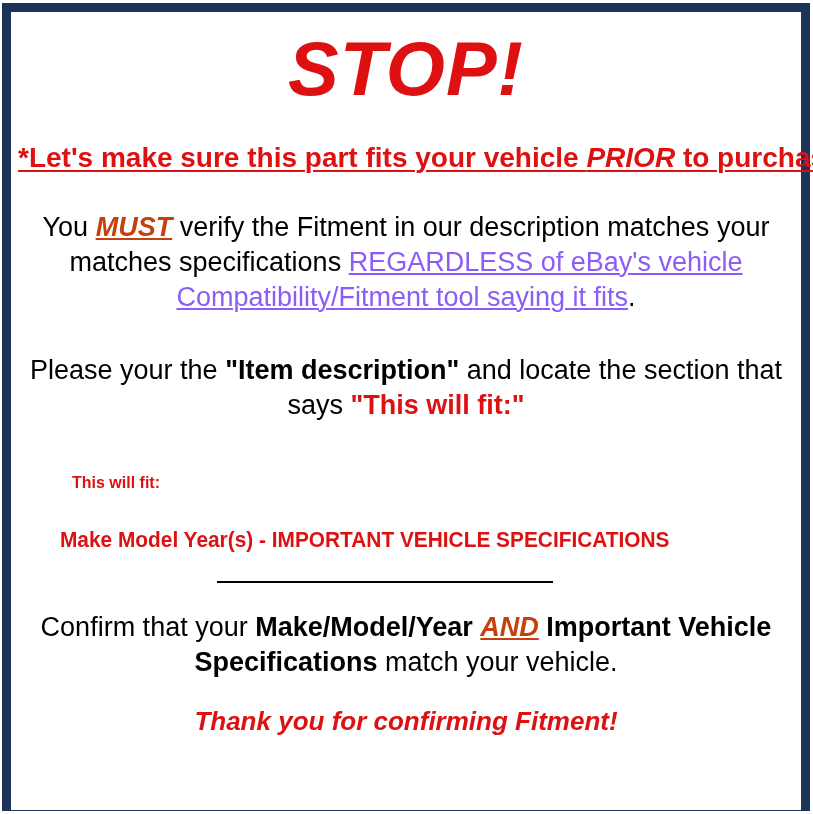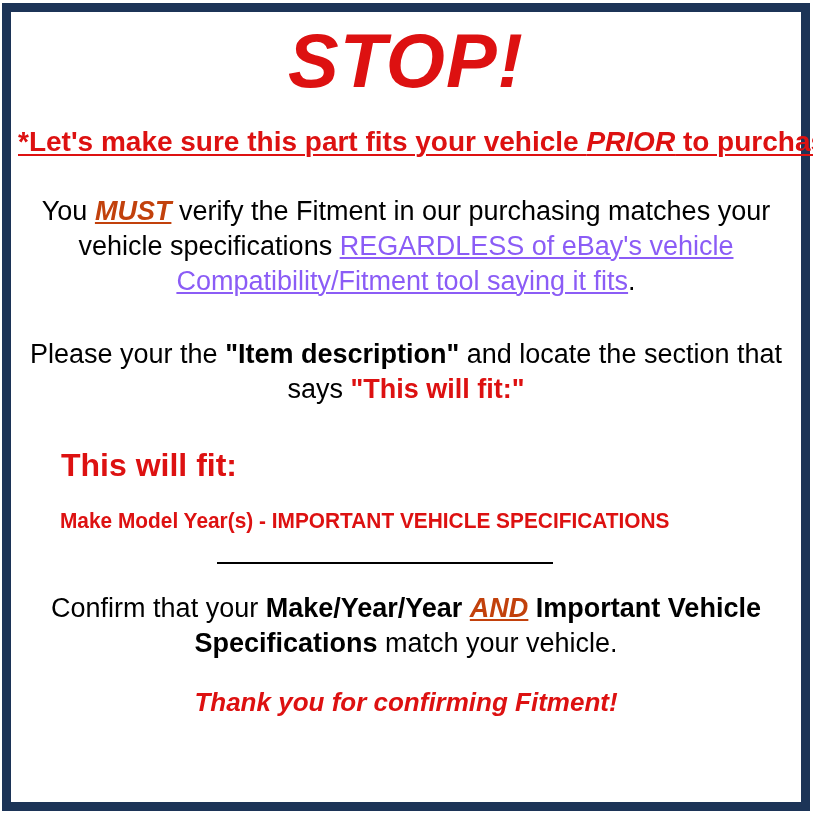--- a/index.html
+++ b/index.html
@@ -41,21 +41,21 @@
 
   
   #stop-title {
     text-align: center;
     color: #dd1111;
     font-weight: bold;
     font-style: italic;
     font-size: 76px;
     line-height: 1;
     letter-spacing: 1px;
-    margin: 0;
+    margin: 8px;
     padding-top: 11px;
     white-space: nowrap;
   }
 
   
   #subtitle {
     text-align: center;
     color: #dd1111;
     font-weight: bold;
     font-size: 28px;
@@ -113,23 +113,23 @@
     font-style: italic;
     font-weight: normal;
     text-decoration: underline;
     text-underline-offset: 2px;
     text-decoration-thickness: 2px;
     margin: 0;
     display: inline-block;
   }
   #example-fitline {
     color: #dd1111;
-    font-size: 32px;
+    font-size: 16px;
     font-weight: bold;
-    margin: 1px;
+    margin: 12px;
     padding-top: 3px;
   }
   #example-spec {
     color: #dd1111;
     font-size: 21.5px;
     font-weight: bold;
     margin: 0;
     padding-top: 24px;
     white-space: nowrap;
     transform: scaleX(0.97);
@@ -167,33 +167,33 @@
 <body>
 
 <div id="notice-frame">
   <div id="notice-border">
     <div id="notice-body">
 
       <h1 id="stop-title">STOP!</h1>
 
       <p id="subtitle"><span>*Let's make sure this part fits your vehicle </span><span class="ital">PRIOR</span><span> to purchasing*</span></p>
 
-      <p id="para-must" class="para"><span>You </span><span class="hl-red-u-ital">MUST</span><span> verify the Fitment in our purchasing matches your vehicle specifications </span><span class="hl-red-u">REGARDLESS of eBay's vehicle Compatibility/Fitment tool saying it fits</span><span>.</span></p>
+      <p id="para-must" class="para"><span>You </span><span class="hl-red-u-ital">MUST</span><span> verify the Fitment in our description matches your matches specifications </span><span class="hl-red-u">REGARDLESS of eBay's vehicle Compatibility/Fitment tool saying it fits</span><span>.</span></p>
 
       <p id="para-view" class="para"><span>Please your the </span><span class="hl-bold">"Item description"</span><span> and locate the section that says </span><span class="hl-red-bold">"This will fit:"</span></p>
 
       <div id="example-block">
         <div id="example-fitline">This will fit:</div>
         <div id="example-spec">Make Model Year(s) - IMPORTANT VEHICLE SPECIFICATIONS</div>
       </div>
 
       <div id="divider-wrap">
         <div id="divider-line"></div>
       </div>
 
-      <p id="para-confirm" class="para"><span>Confirm that your </span><span class="hl-bold">Make/Year/Year</span><span> </span><span class="hl-red-u-ital">AND</span><span> </span><span class="hl-bold">Important Vehicle Specifications</span><span> match your vehicle.</span></p>
+      <p id="para-confirm" class="para"><span>Confirm that your </span><span class="hl-bold">Make/Model/Year</span><span> </span><span class="hl-red-u-ital">AND</span><span> </span><span class="hl-bold">Important Vehicle Specifications</span><span> match your vehicle.</span></p>
 
 
       <p id="thank-you">Thank you for confirming Fitment!</p>
 
     </div>
   </div>
 </div>
 
 </body></html>

